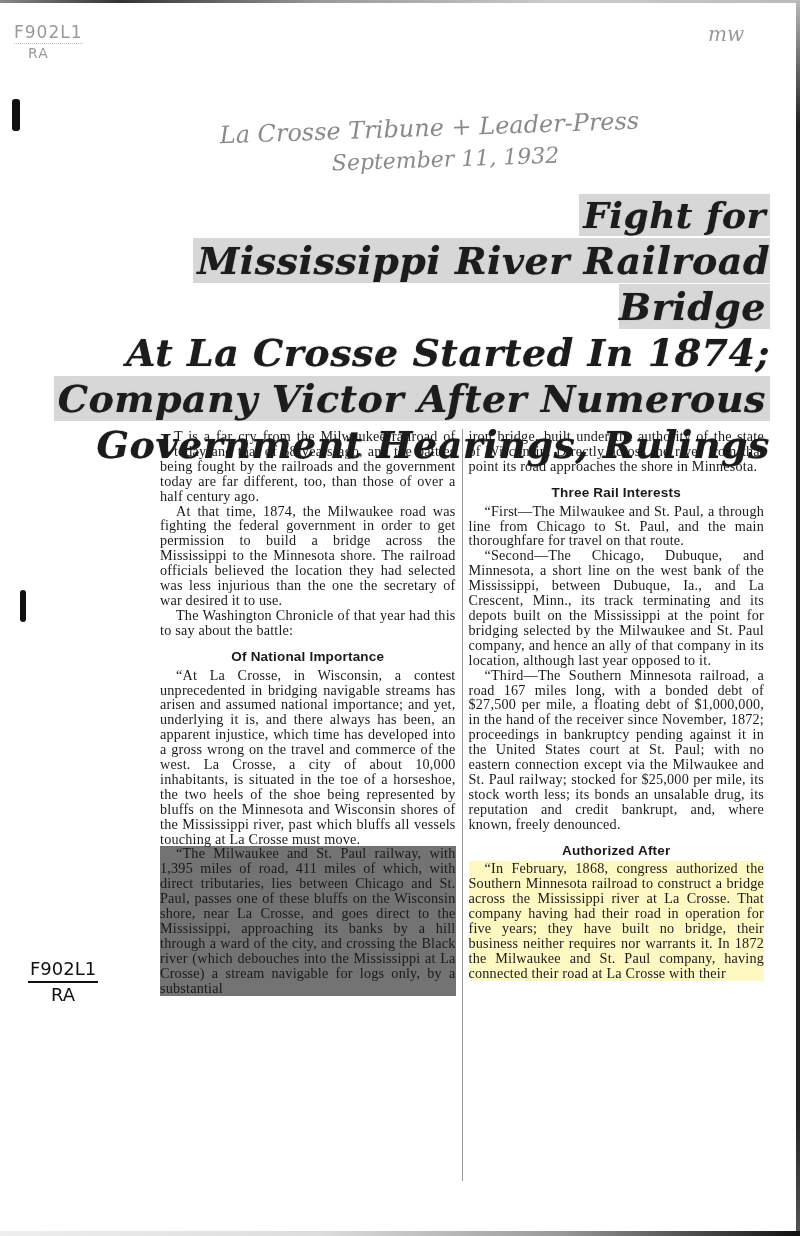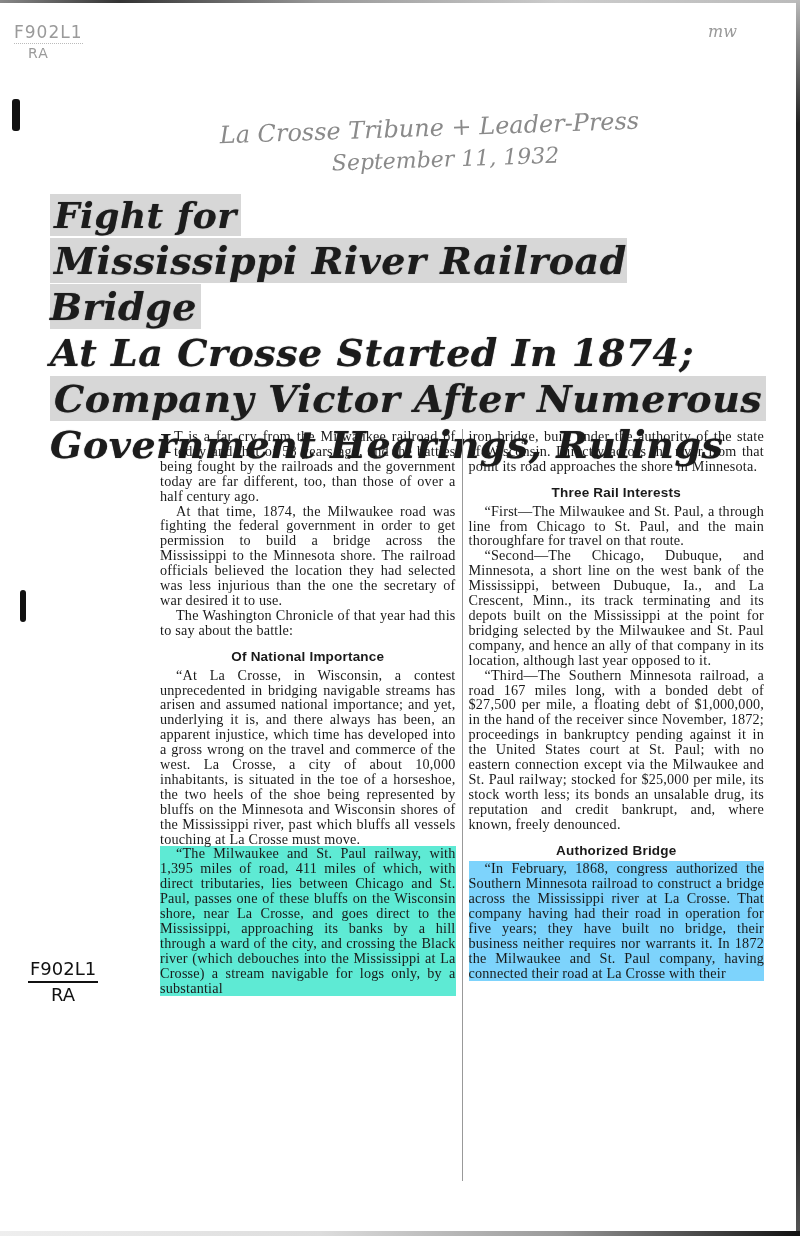--- a/index.html
+++ b/index.html
@@ -39,21 +39,21 @@
       position: absolute; left: 14px; top: 22px;
       font-family: "DejaVu Sans", sans-serif;
       font-size: 17px; color: #9a9a9a; line-height: 20px;
       letter-spacing: 1px;
     }
     .archive-code-top .code { border-bottom: 1px dotted #bbb; padding-bottom: 1px; }
     .archive-code-top .sub { padding-left: 14px; font-size: 14px; }
     .initials {
       position: absolute; left: 708px; top: 22px;
       font-family: "DejaVu Serif", serif; font-style: italic;
-      font-size: 16px; color: #999;
+      font-size: 20px; color: #999;
     }
     .handwritten-source {
       position: absolute; left: 200px; top: 112px; width: 460px;
       text-align: center;
       font-family: "DejaVu Serif", serif; font-style: italic;
       color: #8a8a8a; font-size: 24px; line-height: 32px;
       transform: rotate(-2deg);
     }
     .handwritten-source .l2 { display: block; font-size: 22px; padding-left: 30px; }
 
@@ -61,21 +61,21 @@
       position: absolute; left: 28px; top: 958px;
       font-family: "DejaVu Sans", sans-serif;
       font-size: 18px; color: #111; text-align: center;
       line-height: 22px;
     }
     .margin-code .code { border-bottom: 2px solid #111; padding: 0 2px 2px; }
     .margin-code .sub { display: block; margin-top: 4px; }
 
     .headline {
       position: absolute; left: 50px; top: 192px; width: 720px;
-      text-align: left;
+      text-align: right;
       font-family: "DejaVu Serif", serif;
       font-style: italic; font-weight: bold;
       color: #1c1c1c;
     }
     .headline .line {
       display: block;
       font-size: 38px;
       line-height: 46px;
       letter-spacing: 0.5px;
       text-shadow: 0 0 1px #666;
@@ -94,22 +94,22 @@
     .col {
       width: 300px;
       font-size: 14.2px;
       line-height: 14.9px;
       text-align: justify;
       color: #1a1a1a;
       letter-spacing: 0.2px;
     }
     .col.left { padding-right: 6px; border-right: 1px solid #999; }
     .col.right { padding-left: 6px; }
-    .col.right .shaded { background: #7dd3fc; }
-    .col.left .shaded { background: #5eead4; }
+    .col.right .shaded { background: #fef9c3; }
+    .col.left .shaded { background: #737373; }
     .col p {
       margin: 0;
       text-indent: 16px;
     }
     .col p.noindent { text-indent: 0; }
     .dropcap {
       float: left;
       font-size: 30px;
       line-height: 26px;
       font-weight: bold;
@@ -166,16 +166,16 @@
     <div class="subhead">Of National Importance</div>
     <p>“At La Crosse, in Wisconsin, a contest unprecedented in bridging navigable streams has arisen and assumed national importance; and yet, underlying it is, and there always has been, an apparent injustice, which time has developed into a gross wrong on the travel and commerce of the west. La Crosse, a city of about 10,000 inhabitants, is situated in the toe of a horseshoe, the two heels of the shoe being represented by bluffs on the Minnesota and Wisconsin shores of the Mississippi river, past which bluffs all vessels touching at La Crosse must move.</p>
     <p class="shaded">“The Milwaukee and St. Paul railway, with 1,395 miles of road, 411 miles of which, with direct tributaries, lies between Chicago and St. Paul, passes one of these bluffs on the Wisconsin shore, near La Crosse, and goes direct to the Mississippi, approaching its banks by a hill through a ward of the city, and crossing the Black river (which debouches into the Mississippi at La Crosse) a stream navigable for logs only, by a substantial</p>
   </div>
   <div class="col right">
     <p class="noindent">iron bridge, built under the authority of the state of Wisconsin. Directly across the river from that point its road approaches the shore in Minnesota.</p>
     <div class="subhead">Three Rail Interests</div>
     <p>“First—The Milwaukee and St. Paul, a through line from Chicago to St. Paul, and the main thoroughfare for travel on that route.</p>
     <p>“Second—The Chicago, Dubuque, and Minnesota, a short line on the west bank of the Mississippi, between Dubuque, Ia., and La Crescent, Minn., its track terminating and its depots built on the Mississippi at the point for bridging selected by the Milwaukee and St. Paul company, and hence an ally of that company in its location, although last year opposed to it.</p>
     <p>“Third—The Southern Minnesota railroad, a road 167 miles long, with a bonded debt of $27,500 per mile, a floating debt of $1,000,000, in the hand of the receiver since November, 1872; proceedings in bankruptcy pending against it in the United States court at St. Paul; with no eastern connection except via the Milwaukee and St. Paul railway; stocked for $25,000 per mile, its stock worth less; its bonds an unsalable drug, its reputation and credit bankrupt, and, where known, freely denounced.</p>
-    <div class="subhead">Authorized Bridge</div>
+    <div class="subhead">Authorized After</div>
     <p class="shaded">“In February, 1868, congress authorized the Southern Minnesota railroad to construct a bridge across the Mississippi river at La Crosse. That company having had their road in operation for five years; they have built no bridge, their business neither requires nor warrants it. In 1872 the Milwaukee and St. Paul company, having connected their road at La Crosse with their</p>
   </div>
 </div>
 
 </body></html>

